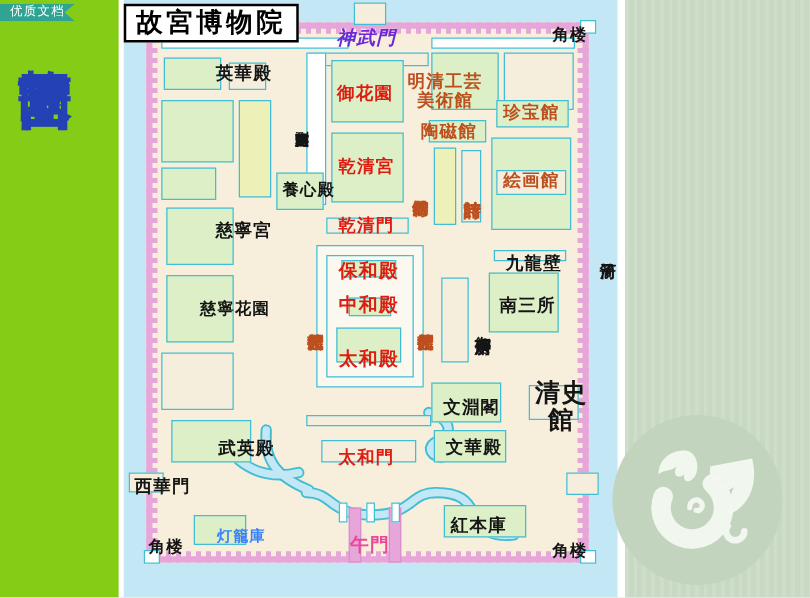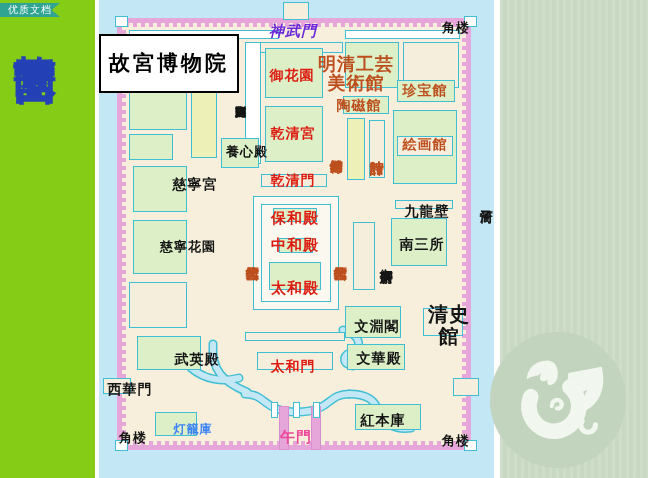--- a/index.html
+++ b/index.html
@@ -45,22 +45,22 @@
   .map svg.rivers{position:absolute;left:0;top:0;pointer-events:none;}
   
   .map-label{
     position:absolute;transform:translate(-50%,-50%);
     font-family:"Liberation Serif","DejaVu Serif",serif;font-weight:bold;
     white-space:pre-line;text-align:center;line-height:1.08;letter-spacing:1px;z-index:5;
   }
   .map-label.vertical{writing-mode:vertical-rl;text-orientation:upright;letter-spacing:0;line-height:1.05;}
   .map-title-box{
     position:absolute;left:4px;top:3px;z-index:6;background:#fff;border:2px solid #000;
-    padding:15px 8px;font-family:"Liberation Serif","DejaVu Serif",serif;
-    font-weight:bold;font-size:21px;color:#000;letter-spacing:3px;line-height:1.2;margin-top:31px;
+    padding:1px 8px;font-family:"Liberation Serif","DejaVu Serif",serif;
+    font-weight:bold;font-size:21px;color:#000;letter-spacing:3px;line-height:1.2;
   }
   
   .right-panel{position:absolute;left:500px;top:0;width:148px;height:478px;background:#cbdbc6;
     background-image:repeating-linear-gradient(90deg,rgba(255,255,255,.07) 0 3px,rgba(0,0,0,0.015) 3px 7px);}
   .dragon-circle{position:absolute;left:-10px;top:332px;width:136px;height:136px;border-radius:50%;
     background:#c2d4bd;display:flex;align-items:center;justify-content:center;}
 </style>
 </head>
 <body>
 
@@ -150,21 +150,21 @@
 
   <div class="b w" style="left:176px;top:402px;width:7px;height:16px"></div>
   <div class="b w" style="left:198px;top:402px;width:7px;height:16px"></div>
   <div class="b w" style="left:218px;top:402px;width:7px;height:16px"></div>
 
   <div class="map-title-box">故宮博物院</div>
 
 <div class="map-label" style="left: 198px; top: 31px; color: #6d28d9; font-size: 15px; font-style: italic;">神武門</div>
     <div class="map-label" style="left: 361px; top: 28px; color: rgb(21, 21, 21); font-size: 13px;">角楼</div>
     <div class="map-label" style="left: 72px; top: 60px; color: rgb(21, 21, 21); font-size: 14px; margin-left: 28px;">英華殿</div>
-    <div class="map-label" style="left: 261px; top: 74px; color: rgb(189, 79, 30); font-size: 18px;">明清工芸
+    <div class="map-label" style="left: 261px; top: 74px; color: rgb(189, 79, 30); font-size: 14px;">明清工芸
 美術館</div>
     <div class="map-label" style="left: 197px; top: 76px; color: rgb(222, 29, 18); font-size: 14px;">御花園</div>
     <div class="map-label" style="left: 330px; top: 91px; color: rgb(189, 79, 30); font-size: 14px;">珍宝館</div>
     <div class="map-label vertical" style="left: 145px; top: 97px; color: rgb(21, 21, 21); font-size: 11px;">宮廷史跡陳列</div>
     <div class="map-label" style="left: 264px; top: 106px; color: rgb(189, 79, 30); font-size: 14px;">陶磁館</div>
     <div class="map-label" style="left: 198px; top: 134px; color: rgb(222, 29, 18); font-size: 14px;">乾清宮</div>
     <div class="map-label vertical" style="left: 241px; top: 150px; color: rgb(189, 79, 30); font-size: 13px;">青銅器館</div>
     <div class="map-label vertical" style="left: 281px; top: 150px; color: rgb(189, 79, 30); font-size: 14px;">時計館</div>
     <div class="map-label" style="left: 330px; top: 145px; color: rgb(189, 79, 30); font-size: 14px;">絵画館</div>
     <div class="map-label" style="left: 152px; top: 152px; color: rgb(21, 21, 21); font-size: 13px;">養心殿</div>

